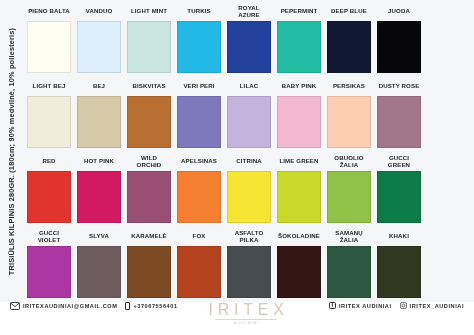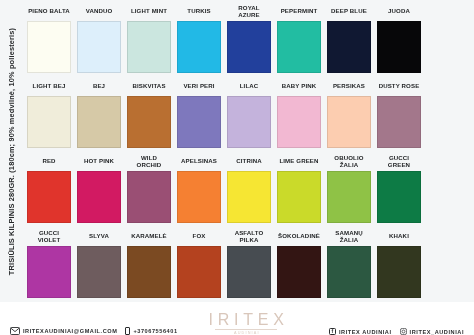--- a/index.html
+++ b/index.html
@@ -89,21 +89,21 @@
   }
   
   #footer {
     position: absolute;
     left: 0;
     bottom: 0;
     width: 474px;
     height: 33px;
     background: #ffffff;
     display: flex;
-    align-items: flex-end;
+    align-items: flex-start;
     box-sizing: border-box;
     padding: 0 10px;
   }
   .f-group {
     display: flex;
     align-items: center;
   }
   .f-item {
     display: flex;
     align-items: center;

